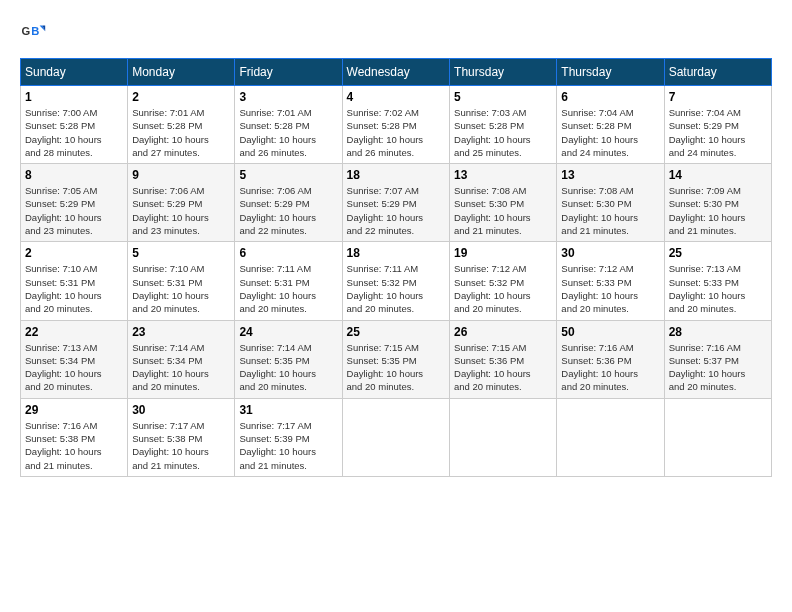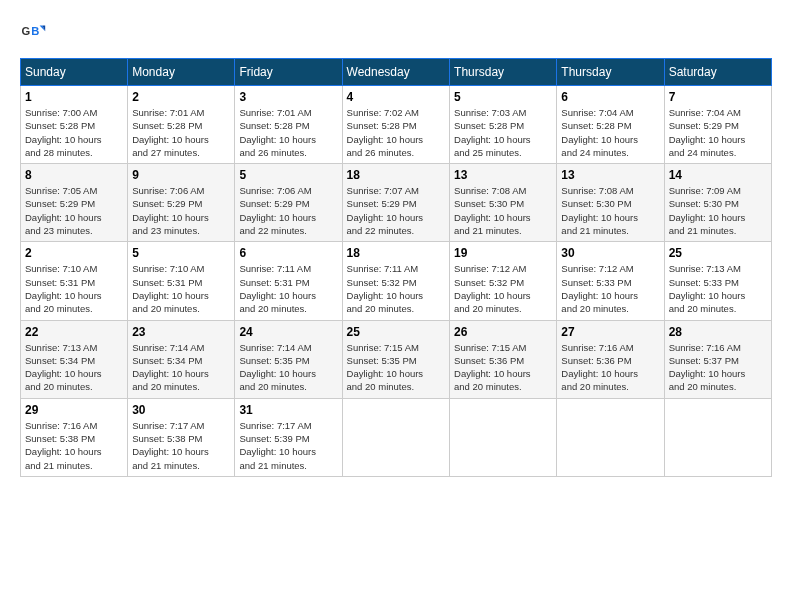--- a/index.html
+++ b/index.html
@@ -226,21 +226,21 @@
         </td>
         <td>
         <span class="day-num">25</span>
         <div class="day-info">Sunrise: 7:15 AM<br>Sunset: 5:35 PM<br>Daylight: 10 hours<br>and 20 minutes.</div>
         </td>
         <td>
         <span class="day-num">26</span>
         <div class="day-info">Sunrise: 7:15 AM<br>Sunset: 5:36 PM<br>Daylight: 10 hours<br>and 20 minutes.</div>
         </td>
         <td>
-        <span class="day-num">27</span>
+        <span class="day-num">50</span>
         <div class="day-info">Sunrise: 7:16 AM<br>Sunset: 5:36 PM<br>Daylight: 10 hours<br>and 20 minutes.</div>
         </td>
         <td>
         <span class="day-num">28</span>
         <div class="day-info">Sunrise: 7:16 AM<br>Sunset: 5:37 PM<br>Daylight: 10 hours<br>and 20 minutes.</div>
         </td>
       </tr>
       <tr>
         <td>
         <span class="day-num">29</span>

